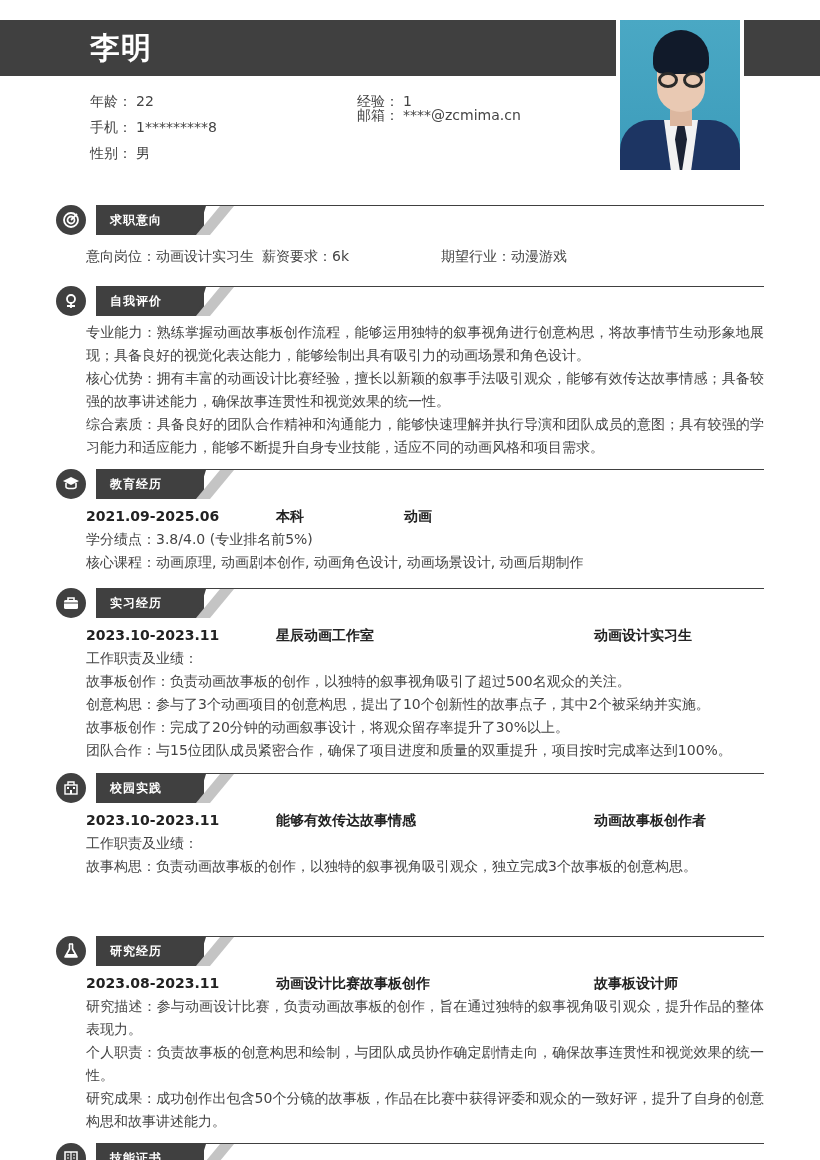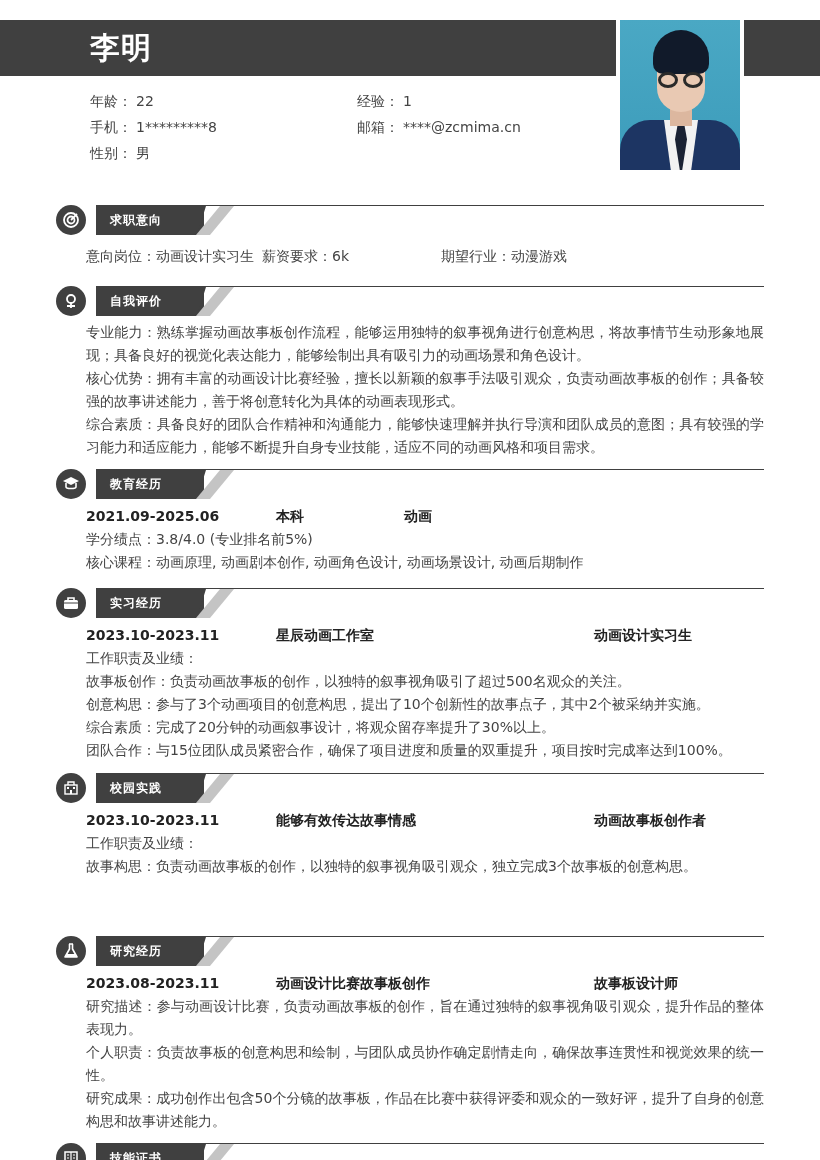--- a/index.html
+++ b/index.html
@@ -60,21 +60,21 @@
 
 <div class="info" style="left:90px;top:91px;">
   <span class="lbl">年龄：</span><span>22</span>
 </div>
 <div class="info" style="left:357px;top:91px;">
   <span class="lbl">经验：</span><span>1</span>
 </div>
 <div class="info" style="left:90px;top:117px;">
   <span class="lbl">手机：</span><span>1*********8</span>
 </div>
-<div class="info" style="left:357px;top:117px;">
+<div class="info" style="left:357px;top:105px;">
   <span class="lbl">邮箱：</span><span>****@zcmima.cn</span>
 </div>
 <div class="info" style="left:90px;top:143px;">
   <span class="lbl">性别：</span><span>男</span>
 </div>
 
 <div class="section" style="top:205px;">
   <div class="sec-head">
     <div class="sec-line"></div>
     <div class="sec-icon">
@@ -107,21 +107,21 @@
           <path d="M8 10 V15 M4 13 H12" stroke="#fff" stroke-width="1.8"></path>
         </svg>
     </div>
     <div class="sec-title-box"></div>
     <div class="sec-slant-dark"></div>
     <div class="sec-slant"></div>
     <div class="sec-title">自我评价</div>
   </div>
   <div class="sec-body" style="padding-top:3px;">
     <div class="p">专业能力：熟练掌握动画故事板创作流程，能够运用独特的叙事视角进行创意构思，将故事情节生动形象地展现；具备良好的视觉化表达能力，能够绘制出具有吸引力的动画场景和角色设计。</div>
-    <div class="p">核心优势：拥有丰富的动画设计比赛经验，擅长以新颖的叙事手法吸引观众，负责动画故事板的创作；具备较强的故事讲述能力，善于将创意转化为具体的动画表现形式。</div>
+    <div class="p">核心优势：拥有丰富的动画设计比赛经验，擅长以新颖的叙事手法吸引观众，能够有效传达故事情感；具备较强的故事讲述能力，确保故事连贯性和视觉效果的统一性。</div>
     <div class="p">综合素质：具备良好的团队合作精神和沟通能力，能够快速理解并执行导演和团队成员的意图；具有较强的学习能力和适应能力，能够不断提升自身专业技能，适应不同的动画风格和项目需求。</div>
   </div>
 </div>
 
 <div class="section" style="top:469px;">
   <div class="sec-head">
     <div class="sec-line"></div>
     <div class="sec-icon">
       <svg width="18" height="16" viewBox="0 0 18 16">
           <path d="M1 5 L9 1 L17 5 L9 9 Z" fill="#fff"></path>
@@ -161,21 +161,21 @@
   </div>
   <div class="sec-body" style="padding-top:4px;">
     <div class="row-bold">
       <span style="width:190px;">2023.10-2023.11</span>
       <span style="width:318px;">星辰动画工作室</span>
       <span>动画设计实习生</span>
     </div>
     <div>工作职责及业绩：</div>
     <div>故事板创作：负责动画故事板的创作，以独特的叙事视角吸引了超过500名观众的关注。</div>
     <div>创意构思：参与了3个动画项目的创意构思，提出了10个创新性的故事点子，其中2个被采纳并实施。</div>
-    <div>综合素质：完成了20分钟的动画叙事设计，将观众留存率提升了30%以上。</div>
+    <div>故事板创作：完成了20分钟的动画叙事设计，将观众留存率提升了30%以上。</div>
     <div>团队合作：与15位团队成员紧密合作，确保了项目进度和质量的双重提升，项目按时完成率达到100%。</div>
   </div>
 </div>
 
 <div class="section" style="top:773px;">
   <div class="sec-head">
     <div class="sec-line"></div>
     <div class="sec-icon">
       <svg width="16" height="16" viewBox="0 0 16 16">
           <rect x="2" y="5" width="12" height="9" fill="none" stroke="#fff" stroke-width="1.4"></rect>

